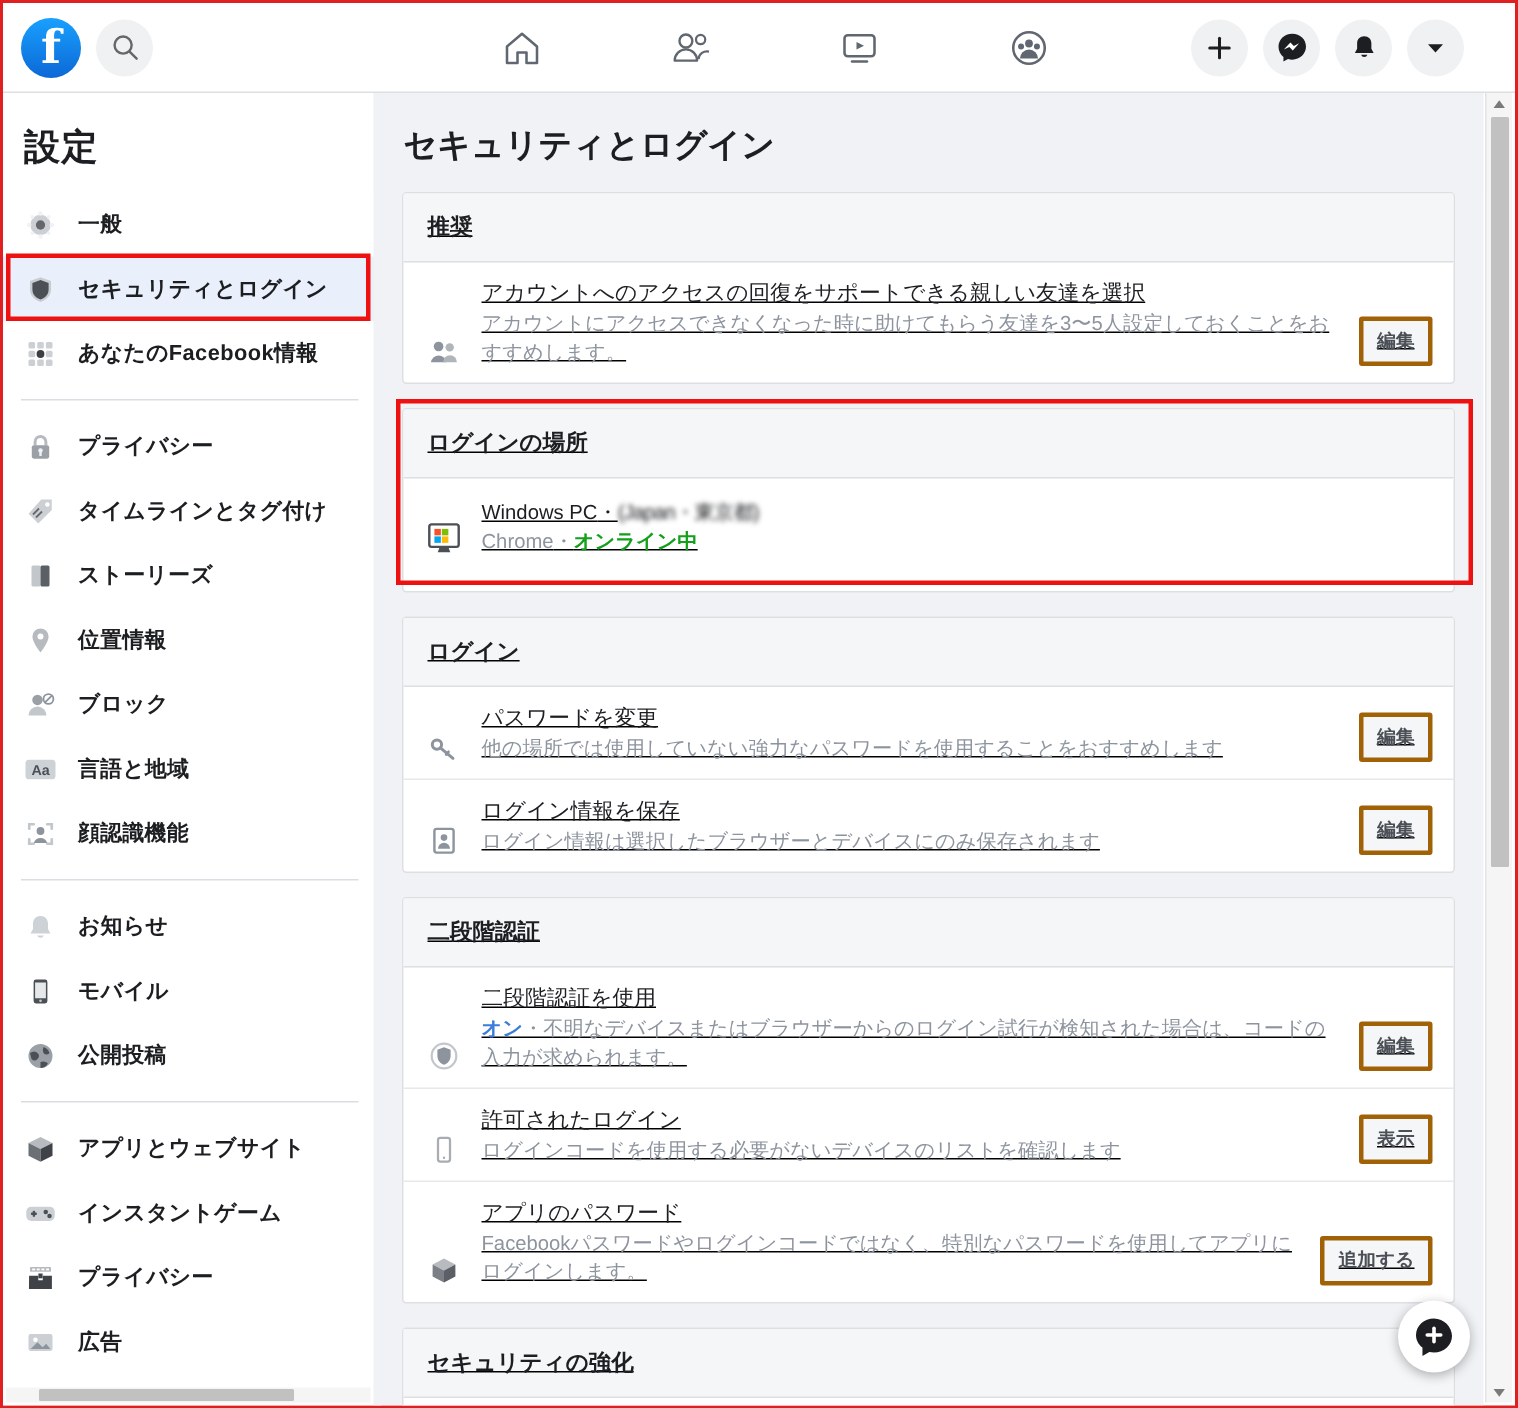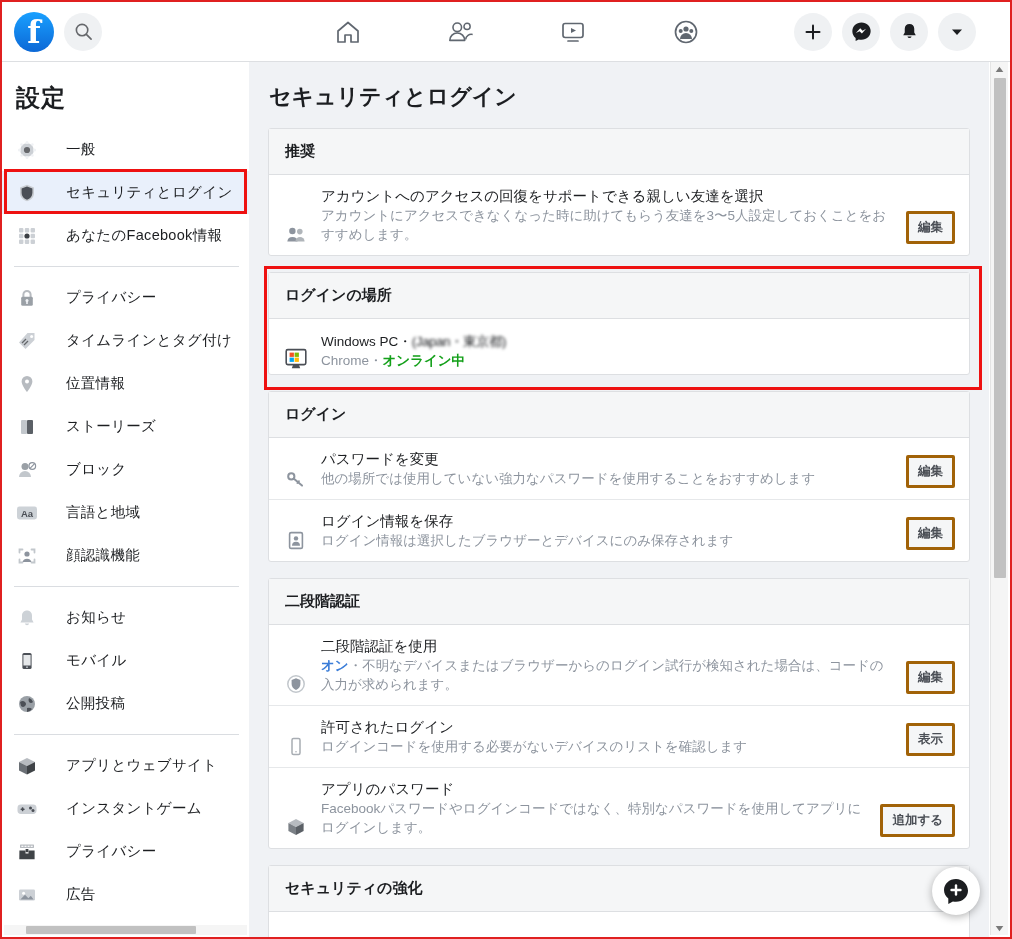--- a/index.html
+++ b/index.html
@@ -61,21 +61,21 @@
   }
   #settings-title {
     font-size: 24px; font-weight: bold; color: #1c1e21;
     padding: 20px 0 14px 14px; letter-spacing: 1px;
   }
   .side-item {
     height: 43px; display: flex; align-items: center; padding-left: 14px;
     cursor: pointer; position: relative;
   }
   .side-item .lbl {
-    margin-left: 28px; font-size: 14.5px; color: #1c1e21; font-weight: normal;
+    margin-left: 14px; font-size: 14.5px; color: #1c1e21; font-weight: bold;
     letter-spacing: .3px; white-space: nowrap;
   }
   .side-item.active { background: #e9f0fb; }
   .side-icon { width: 22px; height: 22px; flex: 0 0 auto; display:flex; align-items:center; justify-content:center; }
   .side-sep { height: 1px; background: #dadde1; margin: 9px 14px 9px 12px; }
 
   
   .redbox { position: absolute; border: 3px solid #ee1111; pointer-events: none; z-index: 40; }
   #redbox-sidebar { left: 2px; top: 167px; width: 243px; height: 45px; }
   #redbox-sessions { left: 262px; top: 264px; width: 718px; height: 124px; }
@@ -84,21 +84,21 @@
   #main {
     position: absolute; left: 247px; top: 60px; right: 21px; bottom: 0;
     background: #f0f2f5; overflow: hidden;
   }
   #page-title {
     font-size: 22px; font-weight: bold; color: #1c1e21;
     padding: 20px 0 16px 20px; background: #f0f2f5;
   }
   .card {
     margin: 0 19px 16px 19px; background: #ffffff;
-    border: 1px solid #dddfe2; border-radius: 3px;
+    border: 1px solid #dddfe2; border-radius: 3px; text-decoration: underline;
   }
   .card-header {
     background: #f5f6f7; border-bottom: 1px solid #dddfe2;
     padding: 13px 16px; font-size: 15px; font-weight: bold; color: #1c1e21;
   }
   .row {
     display: flex; align-items: flex-end;
     padding: 11px 14px 11px 14px;
     border-bottom: 1px solid #e6e8ea;
   }
@@ -307,35 +307,35 @@
           <line x1="5" y1="12" x2="9" y2="8" stroke="#65676b" stroke-width="1.2"></line>
           <line x1="7" y1="14" x2="11" y2="10" stroke="#65676b" stroke-width="1.2"></line>
         </svg>
       </span>
       <span class="lbl">タイムラインとタグ付け</span>
     </div>
 
     <div class="side-item">
       <span class="side-icon">
         <svg width="20" height="20" viewBox="0 0 20 20">
+          <rect x="4" y="3" width="6" height="14" rx="1" fill="#c2c7cc"></rect>
+          <rect x="10" y="3" width="6" height="14" rx="1" fill="#5b6066"></rect>
+        </svg>
+      </span>
+      <span class="lbl">ストーリーズ</span>
+    </div>
+
+    <div class="side-item">
+      <span class="side-icon">
+        <svg width="20" height="20" viewBox="0 0 20 20">
           <path d="M10 2 a5.4 5.4 0 0 1 5.4 5.4 c0 4-5.4 10.6-5.4 10.6 S4.6 11.4 4.6 7.4 A5.4 5.4 0 0 1 10 2 Z" fill="#b7bbc0"></path>
           <circle cx="10" cy="7.4" r="2" fill="#ffffff"></circle>
         </svg>
       </span>
       <span class="lbl">位置情報</span>
-    </div>
-
-    <div class="side-item">
-      <span class="side-icon">
-        <svg width="20" height="20" viewBox="0 0 20 20">
-          <rect x="4" y="3" width="6" height="14" rx="1" fill="#c2c7cc"></rect>
-          <rect x="10" y="3" width="6" height="14" rx="1" fill="#5b6066"></rect>
-        </svg>
-      </span>
-      <span class="lbl">ストーリーズ</span>
     </div>
 
     <div class="side-item">
       <span class="side-icon">
         <svg width="20" height="20" viewBox="0 0 20 20">
           <circle cx="8" cy="6.6" r="3.5" fill="#9aa0a6"></circle>
           <path d="M2 17 a6 6 0 0 1 12 0 z" fill="#c2c7cc"></path>
           <circle cx="15.3" cy="6" r="3.3" fill="none" stroke="#8d949e" stroke-width="1.2"></circle>
           <line x1="13" y1="8.3" x2="17.6" y2="3.7" stroke="#8d949e" stroke-width="1.2"></line>
         </svg>
@@ -482,21 +482,21 @@
         <span class="row-text">
           <span class="row-title">アカウントへのアクセスの回復をサポートできる親しい友達を選択</span><br>
           <span class="row-desc">アカウントにアクセスできなくなった時に助けてもらう友達を3〜5人設定しておくことをおすすめします。</span>
         </span>
         <button class="btn">編集</button>
       </div>
     </div>
 
     <div class="card">
       <div class="card-header">ログインの場所</div>
-      <div class="row" style="padding-top:13px;padding-bottom:4px;">
+      <div class="row" style="padding-top:13px;padding-bottom:24px;">
         <span class="row-icon">
           <svg width="24" height="22" viewBox="0 0 24 22">
             <rect x="2.2" y="1.6" width="19.6" height="15" rx="1.6" fill="none" stroke="#4b4f56" stroke-width="1.6"></rect>
             <rect x="5.6" y="4.6" width="4.3" height="4.3" fill="#f35325"></rect>
             <rect x="10.6" y="4.6" width="4.3" height="4.3" fill="#81bc06"></rect>
             <rect x="5.6" y="9.6" width="4.3" height="4.3" fill="#05a6f0"></rect>
             <rect x="10.6" y="9.6" width="4.3" height="4.3" fill="#ffba08"></rect>
             <path d="M9 17 h6 l1.2 3.2 h-8.4 z" fill="#4b4f56"></path>
           </svg>
         </span>

